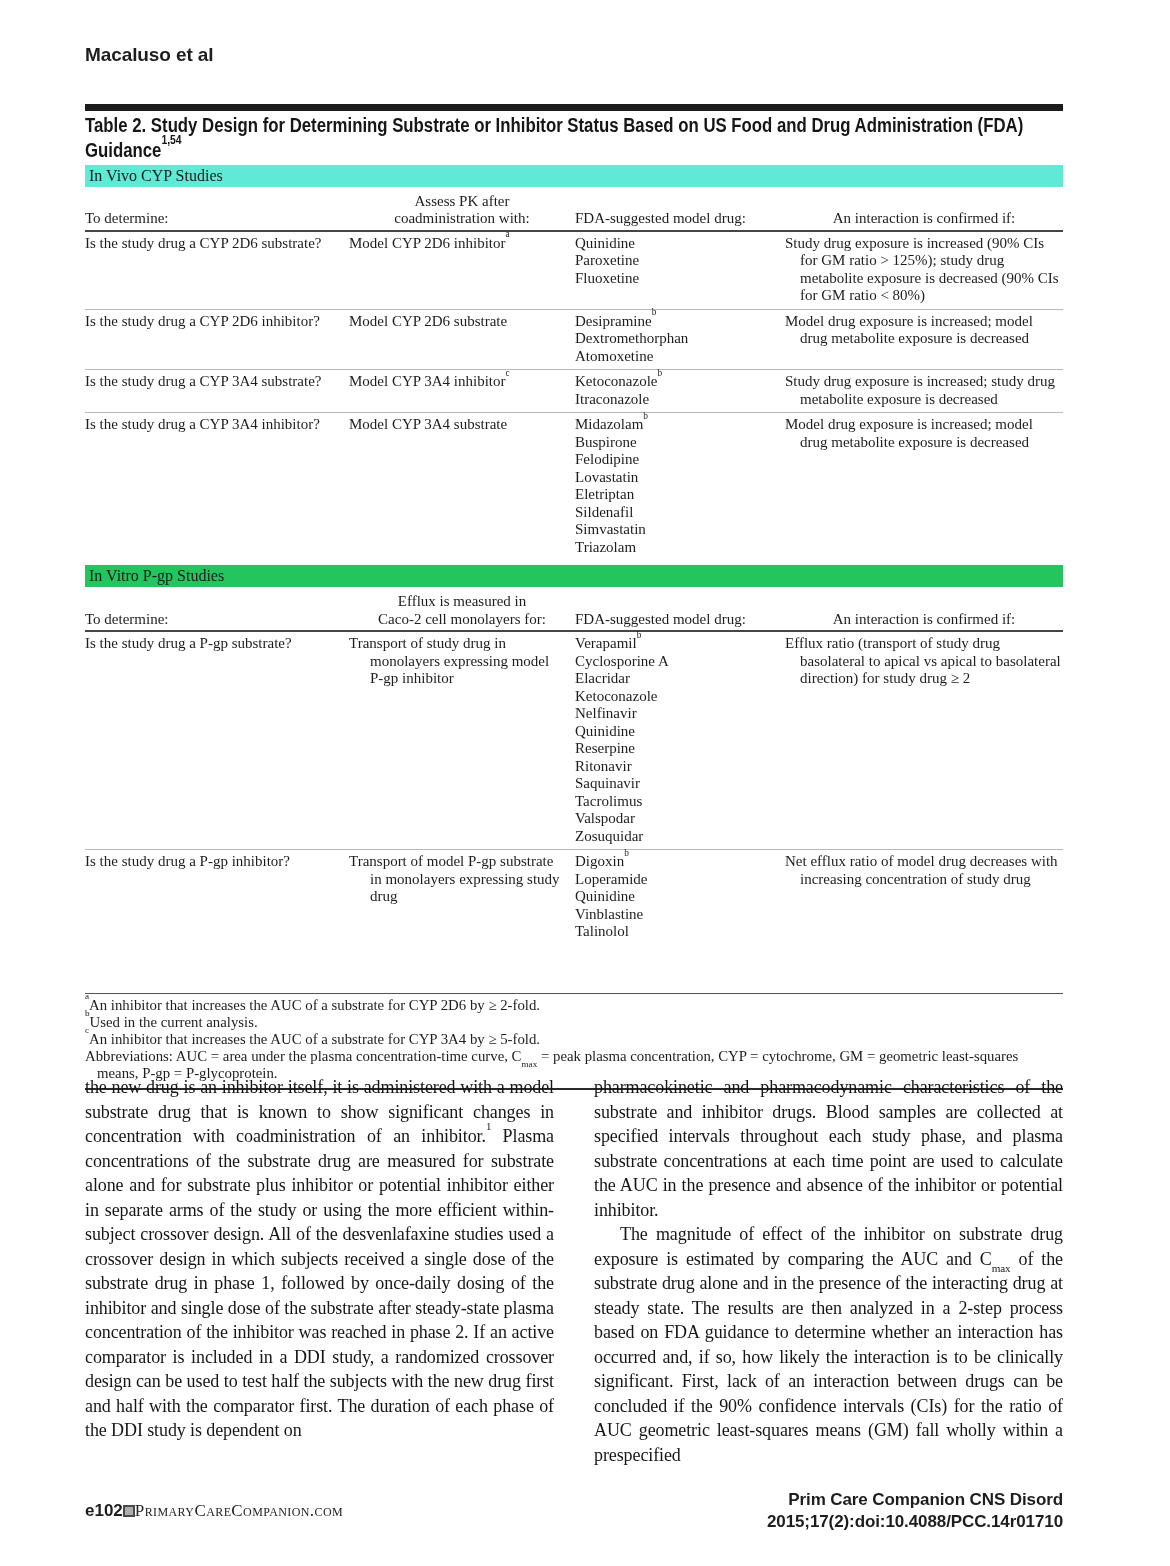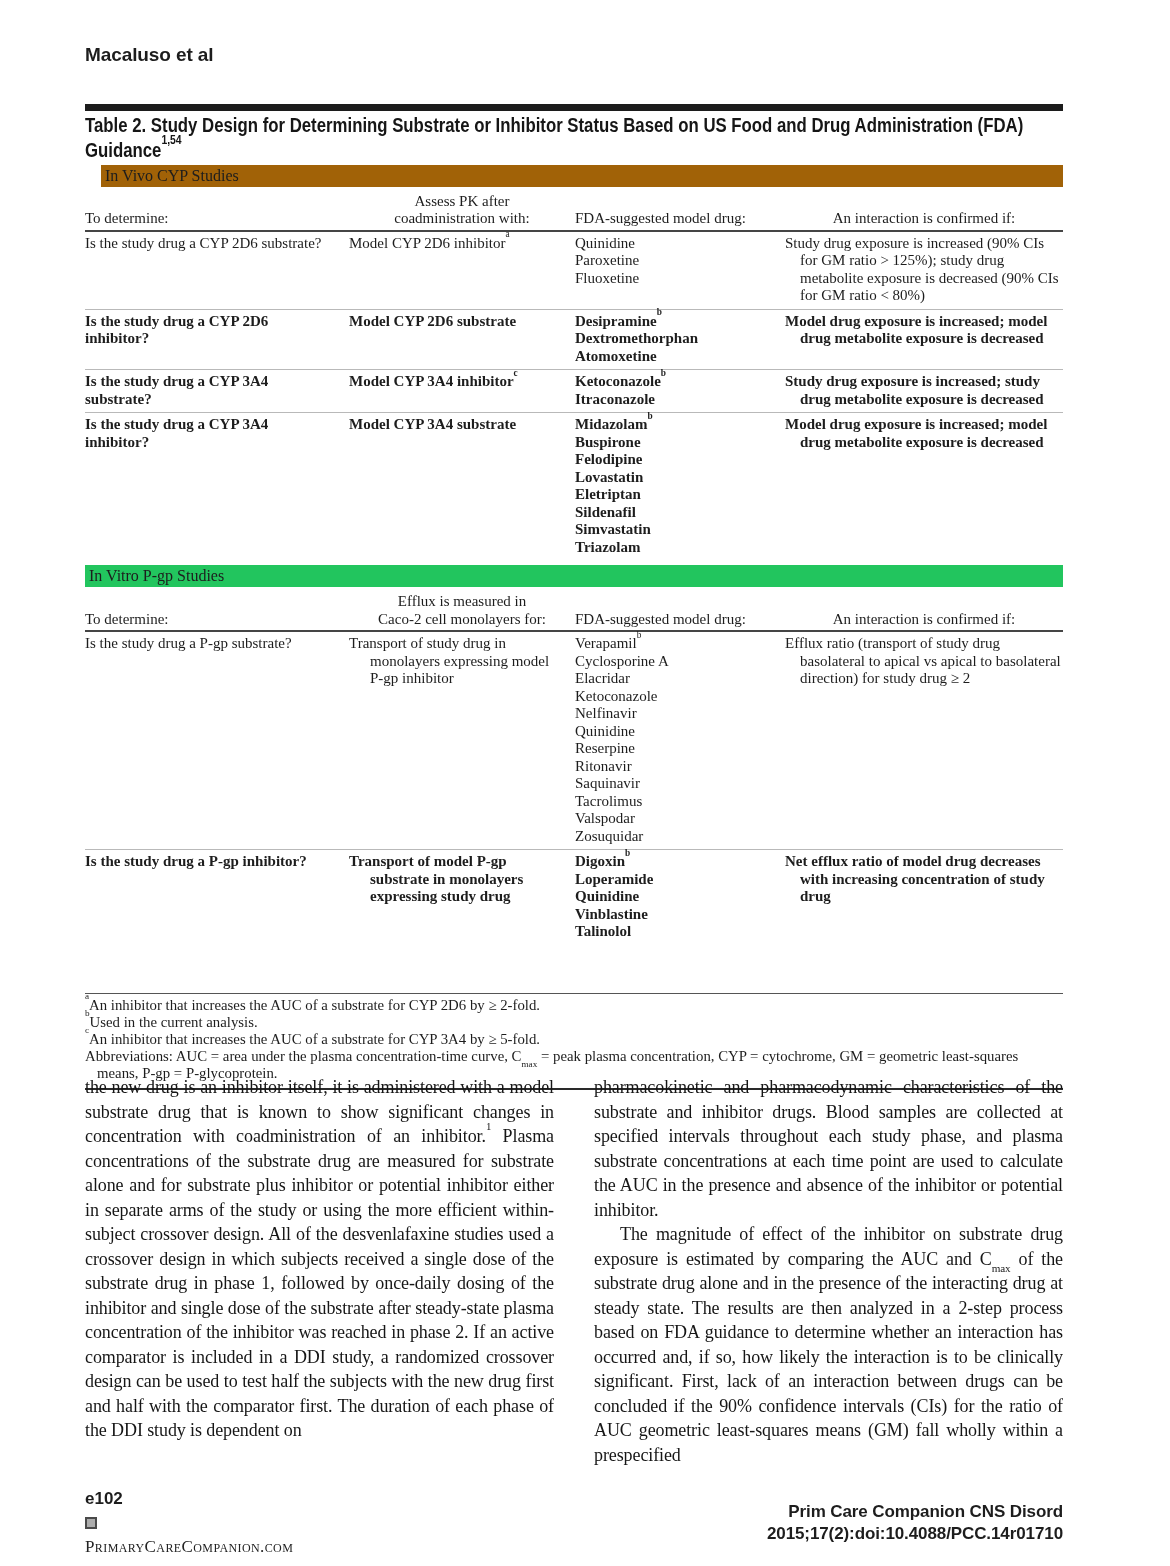--- a/index.html
+++ b/index.html
@@ -15,21 +15,21 @@
         font-size:19.5px;line-height:20px;color:#161616;}
   .t-line{white-space:nowrap;transform:scaleX(.86);transform-origin:0 50%;}
   .t-sup{font-size:62%;position:relative;top:-0.45em;}
 
   .band{font-size:16px;line-height:20px;padding:1px 4px;margin-top:5px;}
 
   .grid{display:grid;grid-template-columns:264px 226px 210px 278px;}
   .hdr-grid{align-items:end;padding:6px 0 2px;border-bottom:2px solid #454545;}
   .hdr-c2,.hdr-c4{text-align:center;}
   .row-grid{padding:3px 0 4px;align-items:start;}
-  .rowsep{border-top:1px solid #b9b9b9;font-weight:bold;}
+  .rowsep{border-top:1px solid #b9b9b9;}
   .c1{padding-right:24px;}
   .hang{padding-left:21px;text-indent:-21px;padding-right:10px;}
   .hang4{padding-left:15px;text-indent:-15px;}
 
   sup.sup{font-size:62%;line-height:0;position:relative;top:-0.45em;}
   sub.sub{font-size:62%;line-height:0;position:relative;top:0.25em;}
 
   .fns{border-top:1px solid #555;border-bottom:2px solid #2a2a2a;padding:3px 0 6px;
         font-size:14.8px;line-height:17px;margin-top:48px;}
   .fn{margin:0;}
@@ -37,42 +37,42 @@
 
   .body-cols{position:absolute;top:1075px;left:85px;width:978px;display:flex;gap:40px;
         font-size:18px;line-height:24.5px;text-align:justify;letter-spacing:-0.1px;color:#161616;}
   .col{width:469px;}
   .para{margin:0;}
   .para.indent{text-indent:26px;}
   .para sup.sup{font-size:60%;}
 
   .footer{position:absolute;left:85px;width:978px;top:1489px;display:flex;
         justify-content:space-between;align-items:center;}
-  .f-left{display:flex;align-items:flex-start;gap:8px;font-size:17px;flex-direction:column;}
+  .f-left{display:flex;align-items:center;gap:0;font-size:17px;}
   .pagenum{font-family:"Liberation Sans",sans-serif;font-weight:600;font-size:17px;}
   .sq-icon{width:8px;height:8px;border:2px solid #4a4a4a;background:#adadad;display:inline-block;}
   .site{font-variant:small-caps;letter-spacing:.4px;font-size:17px;color:#222;}
   .f-right{font-family:"Liberation Sans",sans-serif;font-weight:600;font-size:17px;
         line-height:22px;text-align:right;letter-spacing:-0.1px;}
 </style>
 </head>
 <body>
 
 <div class="page">
 
   <div class="running-head">Macaluso et al</div>
 
   <div class="table-block">
     <div class="top-bar"></div>
     <div class="table-title">
       <div class="t-line"><span>Table 2. Study Design for Determining Substrate or Inhibitor Status Based on US Food and Drug Administration (FDA)</span></div>
       <div class="t-line"><span>Guidance</span><sup class="t-sup">1,54</sup></div>
     </div>
     <div id="table-body">
-        <div class="band" style="background: #a16207; margin-left: 16px;">In Vivo CYP Studies</div>
+        <div class="band" style="background: #5eead4;">In Vivo CYP Studies</div>
         <div class="grid hdr-grid">
           <div class="hdr hdr-c1">To determine:</div>
           <div class="hdr hdr-c2">
             <div class="hdr-line">Assess PK after</div>
             <div class="hdr-line">coadministration with:</div>
           </div>
           <div class="hdr hdr-c3">FDA-suggested model drug:</div>
           <div class="hdr hdr-c4">An interaction is confirmed if:</div>
         </div>
         <div class="grid row-grid">

